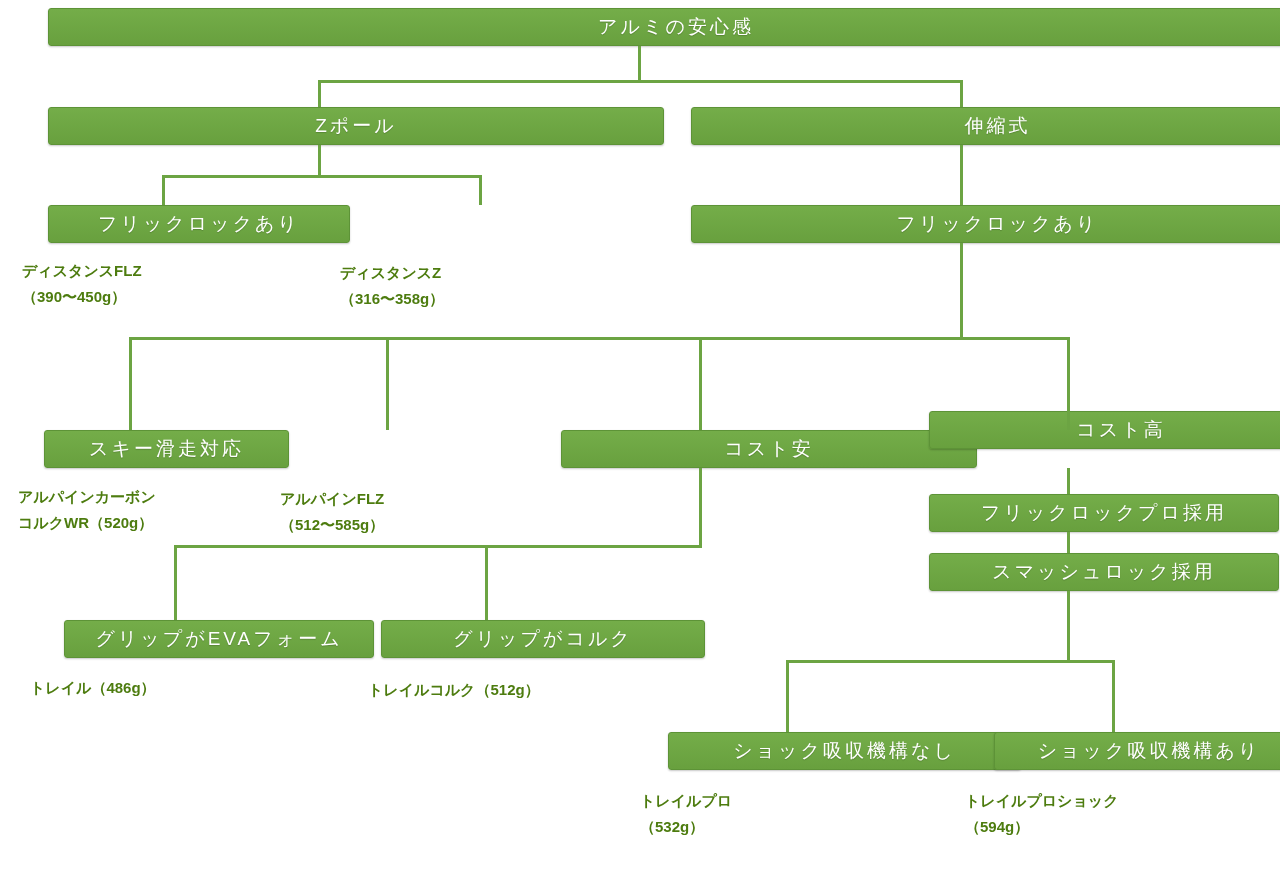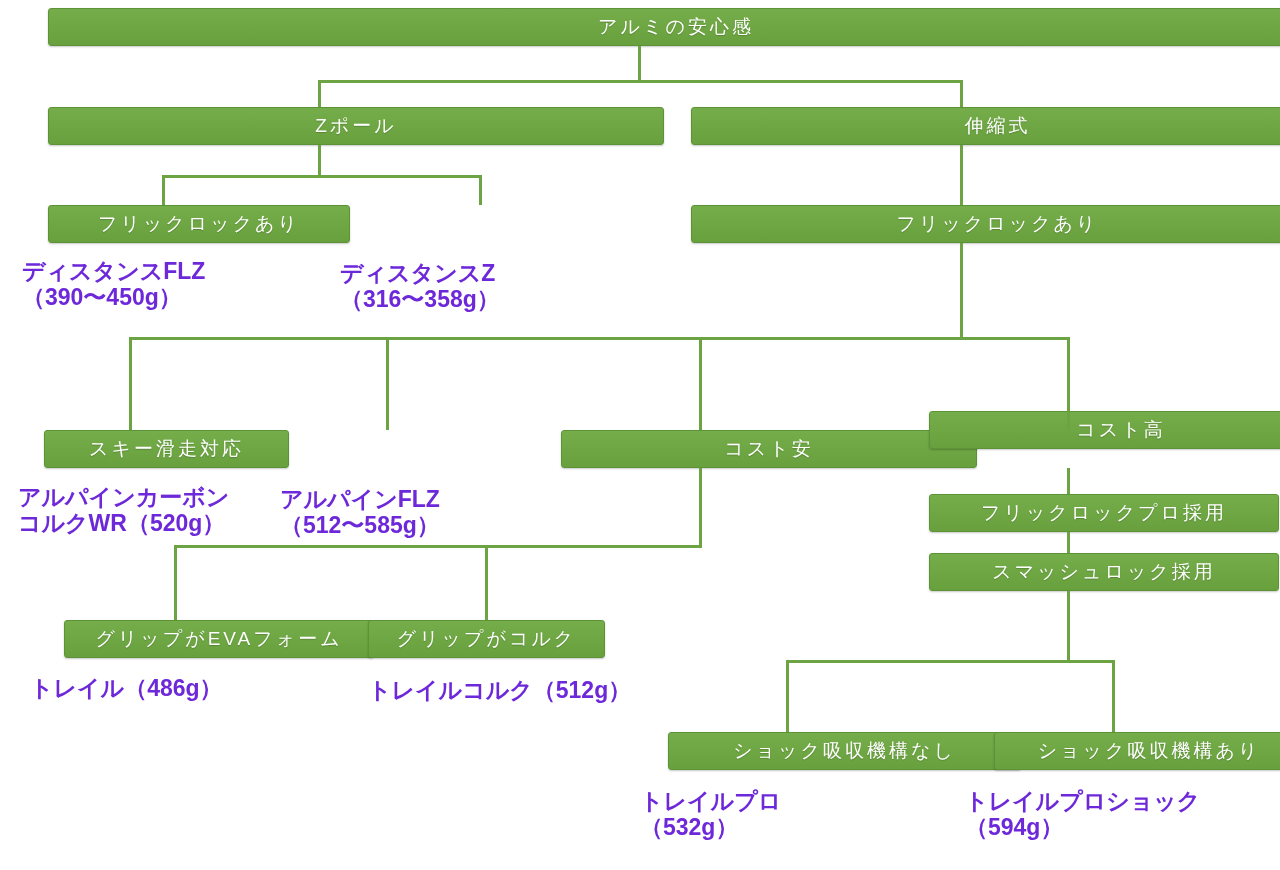--- a/index.html
+++ b/index.html
@@ -18,22 +18,22 @@
     display:flex; align-items:center; justify-content:center;
     font-size:19px; letter-spacing:3px; white-space:nowrap;
     text-shadow:0 1px 1px rgba(0,0,0,0.18);
     box-shadow:0 1px 2px rgba(0,0,0,0.22);
     margin-left:36px;
   }
   .hline, .vline { position:absolute; background:#6ca443; }
   .hline { height:3px; }
   .vline { width:3px; }
   .plabel {
-    position:absolute; color:#6d28d9; font-weight:bold;
-    font-size:23px; line-height:26px; white-space:nowrap;
+    position:absolute; color:#4d7c0f; font-weight:bold;
+    font-size:15px; line-height:26px; white-space:nowrap;
   }
 </style>
 </head>
 <body>
 
 <div class="canvas">
 
   <div class="bar" style="left:12px;top:8px;width:1256px">アルミの安心感</div>
 
   <div class="bar" style="left:12px;top:107px;width:616px">Zポール</div>
@@ -51,21 +51,21 @@
   <div class="bar" style="left:525px;top:430px;width:416px">コスト安</div>
 
   <div class="bar" style="left:893px;top:411px;width:384px">コスト高</div>
 
   <div class="bar" style="left:893px;top:494px;width:350px">フリックロックプロ採用</div>
 
   <div class="bar" style="left:893px;top:553px;width:350px">スマッシュロック採用</div>
 
   <div class="bar" style="left:28px;top:620px;width:310px">グリップがEVAフォーム</div>
 
-  <div class="bar" style="left:332px;top:620px;width:237px">グリップがコルク</div>
+  <div class="bar" style="left:345px;top:620px;width:324px">グリップがコルク</div>
 
   <div class="bar" style="left:632px;top:732px;width:353px">ショック吸収機構なし</div>
 
   <div class="bar" style="left:958px;top:732px;width:310px">ショック吸収機構あり</div>
 
   <div class="plabel" style="left:22px;top:258px">
     <div>ディスタンスFLZ</div>
     <div>（390〜450g）</div>
   </div>
 

